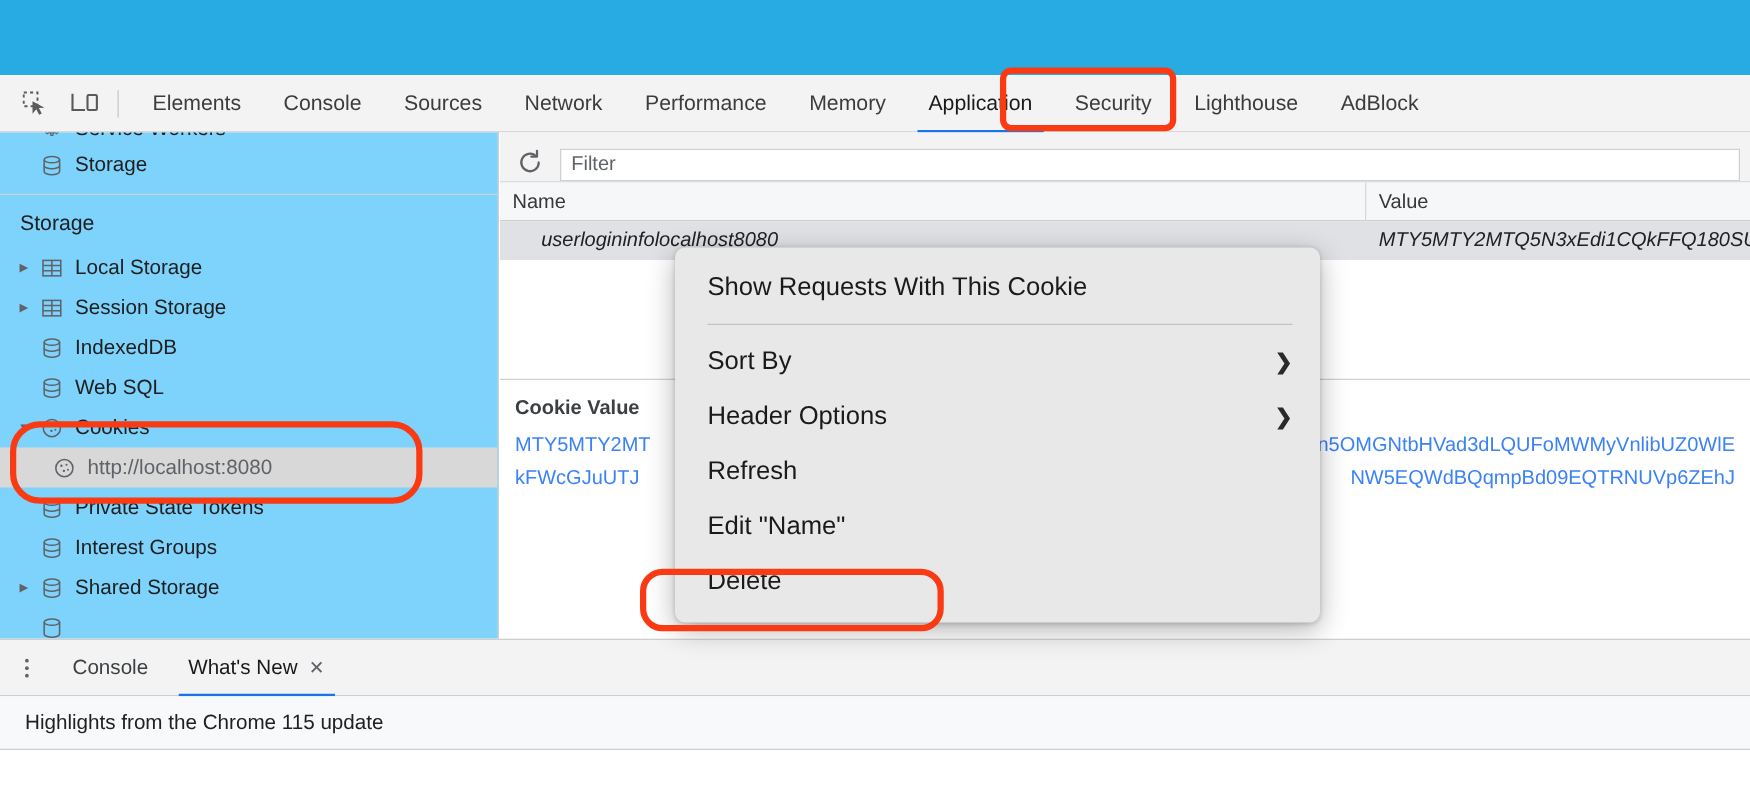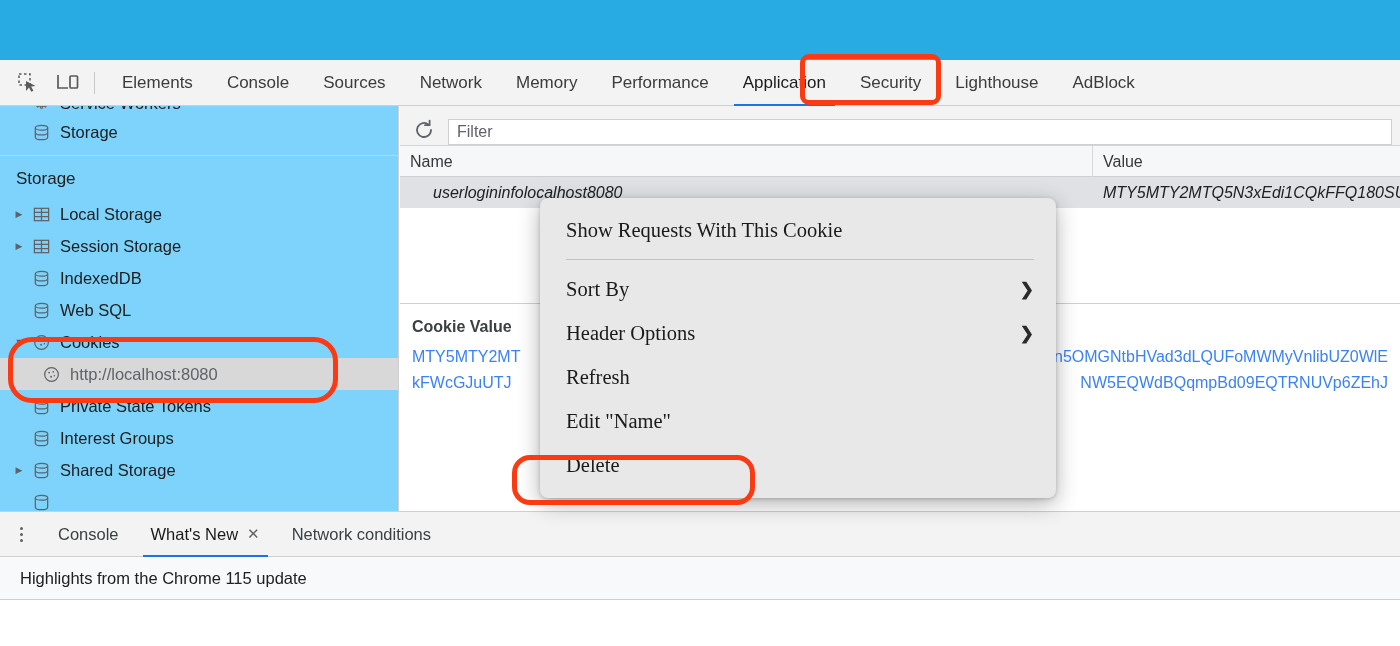--- a/index.html
+++ b/index.html
@@ -163,21 +163,20 @@
   }
 
   
   .ctx-menu {
     position: absolute; left: 540px; top: 198px; width: 516px;
     background: #e8e8e8;
     border-radius: 8px;
     box-shadow: 0 6px 22px rgba(0,0,0,0.30), 0 1px 4px rgba(0,0,0,0.18);
     padding: 10px 0 11px 0;
     z-index: 40;
-    font-family: Liberation Serif, serif;
   }
   .ctx-item {
     height: 44px; display: flex; align-items: center;
     font-size: 20.5px; color: #1a1a1a;
     padding: 0 22px 0 26px;
     justify-content: space-between;
   }
   .ctx-item .chev { font-size: 17px; color: #2a2a2a; font-weight: bold; }
   .ctx-sep { height: 1px; background: #c2c2c2; margin: 7px 22px 7px 26px; }
 
@@ -213,22 +212,22 @@
         <path d="M3 4 L3 17 L13 17" fill="none" stroke="#5a5a5a" stroke-width="1.7"></path>
         <rect x="15" y="5" width="7.5" height="12" rx="1" fill="none" stroke="#5a5a5a" stroke-width="1.7"></rect>
       </svg>
     </div>
     <div class="tb-sep"></div>
 
     <div class="tab">Elements</div>
     <div class="tab">Console</div>
     <div class="tab">Sources</div>
     <div class="tab">Network</div>
+    <div class="tab">Performance</div>
     <div class="tab">Memory</div>
-    <div class="tab">Performance</div>
     <div class="tab active">Application</div>
     <div class="tab">Security</div>
     <div class="tab">Lighthouse</div>
     <div class="tab">AdBlock</div>
   </div>
 
   <div class="sidebar">
 
     <div class="tree-row indent-1" style="height:26px;margin-top:-16px;">
       <span class="arrow"></span>
@@ -439,23 +438,20 @@
         <i></i>
         <i></i>
       </div>
     <div class="dtab">
       <span>Console</span>
     </div>
     <div class="dtab active">
       <span>What's New</span>
       <span class="xclose">✕</span>
     </div>
-    <div class="dtab">
-      <span>Network conditions</span>
-    </div>
   </div>
 
   <div class="drawer-content">
     <span>Highlights from the Chrome 115 update</span>
   </div>
 
   <div class="bottom-blank"></div>
 
   <div class="redbox" id="red-application"></div>
   <div class="redbox" id="red-cookies"></div>

